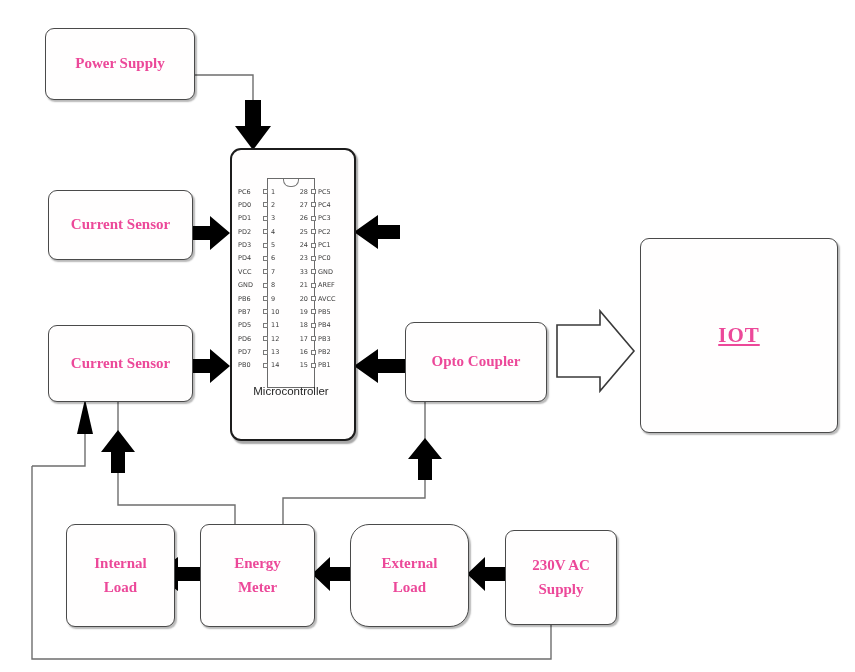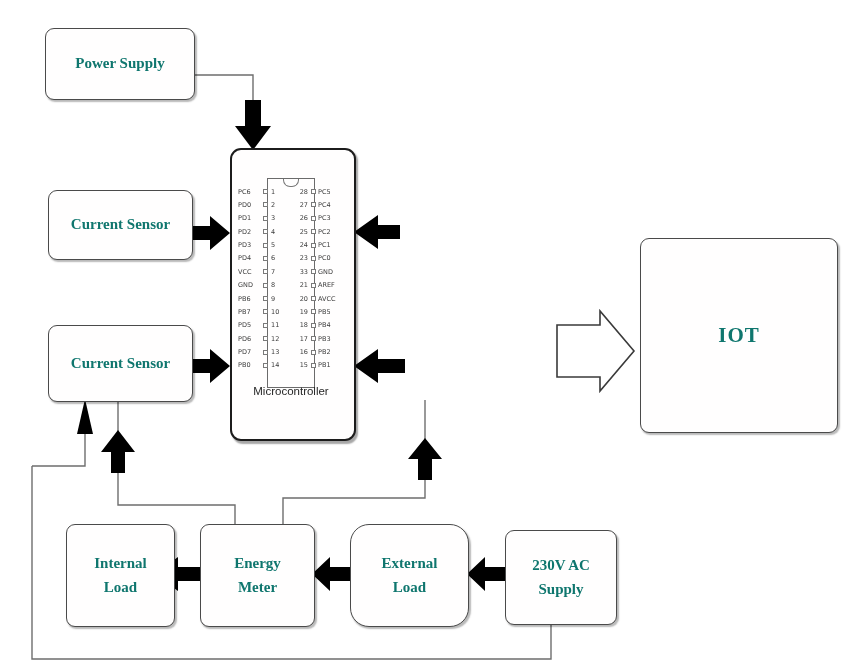--- a/index.html
+++ b/index.html
@@ -1,42 +1,42 @@
 <!DOCTYPE html>
 <html><head>
 <meta charset="utf-8">
 <style>
   html,body{margin:0;padding:0;background:#ffffff;}
   #canvas{position:relative;width:855px;height:672px;background:#ffffff;overflow:hidden;
           font-family:"Liberation Serif",serif;}
   #wires{position:absolute;left:0;top:0;width:855px;height:672px;pointer-events:none;}
   .blk{position:absolute;background:#fffefe;border:1.6px solid #4a4a4a;border-radius:9px;
        display:flex;flex-direction:column;align-items:center;justify-content:center;
-       text-align:center;font-weight:bold;color:#0f766e;font-size:15px;line-height:1.55;
+       text-align:center;font-weight:bold;color:#ec4899;font-size:15px;line-height:1.55;
        box-shadow:1.5px 2px 1.5px rgba(0,0,0,0.28);z-index:2;}
   .micro{position:absolute;left:230px;top:148px;width:122px;height:289px;background:#fffefe;
        border:2px solid #1c1c1c;border-radius:11px;z-index:2;
        box-shadow:2px 2.5px 1.5px rgba(0,0,0,0.35);}
   .ic{position:absolute;left:267px;top:178px;width:46px;height:208px;background:#fffefe;
        border:1.2px solid #6b6b6b;z-index:3;}
   .notch{position:absolute;left:283px;top:179px;width:14px;height:7px;background:#fffefe;
        border:1px solid #777;border-top:none;border-radius:0 0 7px 7px;z-index:4;}
   #pin-rows{position:absolute;left:238px;top:187px;width:106px;height:183px;z-index:5;
        display:flex;flex-direction:column;justify-content:space-between;
        font-family:"DejaVu Sans",sans-serif;font-size:6.5px;color:#3c3c3c;font-weight:normal;}
   .pin-row{display:flex;align-items:center;height:9px;}
   .pl-name{width:24px;padding-right:1px;}
   .stub{width:5px;height:5px;border:1px solid #7a7a7a;box-sizing:border-box;background:#fff;flex:0 0 5px;}
   .pl-num{width:13px;text-align:left;padding-left:3px;}
   .mid{flex:1;}
   .pr-num{width:13px;text-align:right;padding-right:3px;}
   .pr-name{width:26px;text-align:left;padding-left:2px;}
   .mcu-label{position:absolute;left:230px;top:385px;width:122px;text-align:center;z-index:5;
        font-family:"Liberation Sans",sans-serif;font-size:11.5px;color:#262626;}
-  .iot-text{font-size:21px;letter-spacing:1px;}
+  .iot-text{font-size:21px;letter-spacing:1px;text-decoration:underline;}
   .wire{stroke:#6e6e6e;stroke-width:1.4;fill:none;}
   .barrow{fill:#000000;stroke:none;}
   .oarrow{fill:#ffffff;stroke:#3a3a3a;stroke-width:1.6;}
 </style>
 </head>
 <body>
 
 <div id="canvas">
 
   <svg id="wires">
@@ -203,20 +203,23 @@
         <span class="pl-num">14</span>
         <span class="mid"></span>
         <span class="pr-num">15</span>
         <span class="stub"></span>
         <span class="pr-name">PB1</span>
       </div>
     </div>
   <div class="mcu-label">Microcontroller</div>
 
 
+  <div class="blk" style="left:405px;top:322px;width:140px;height:78px;">
+    <span>Opto Coupler</span>
+  </div>
 
   <div class="blk" style="left:640px;top:238px;width:196px;height:193px;">
     <span class="iot-text">IOT</span>
   </div>
 
   <div class="blk" style="left:48px;top:524px;width:107px;height:101px;margin-left:18px;">
     <span>Internal</span>
     <span>Load</span>
   </div>
 

